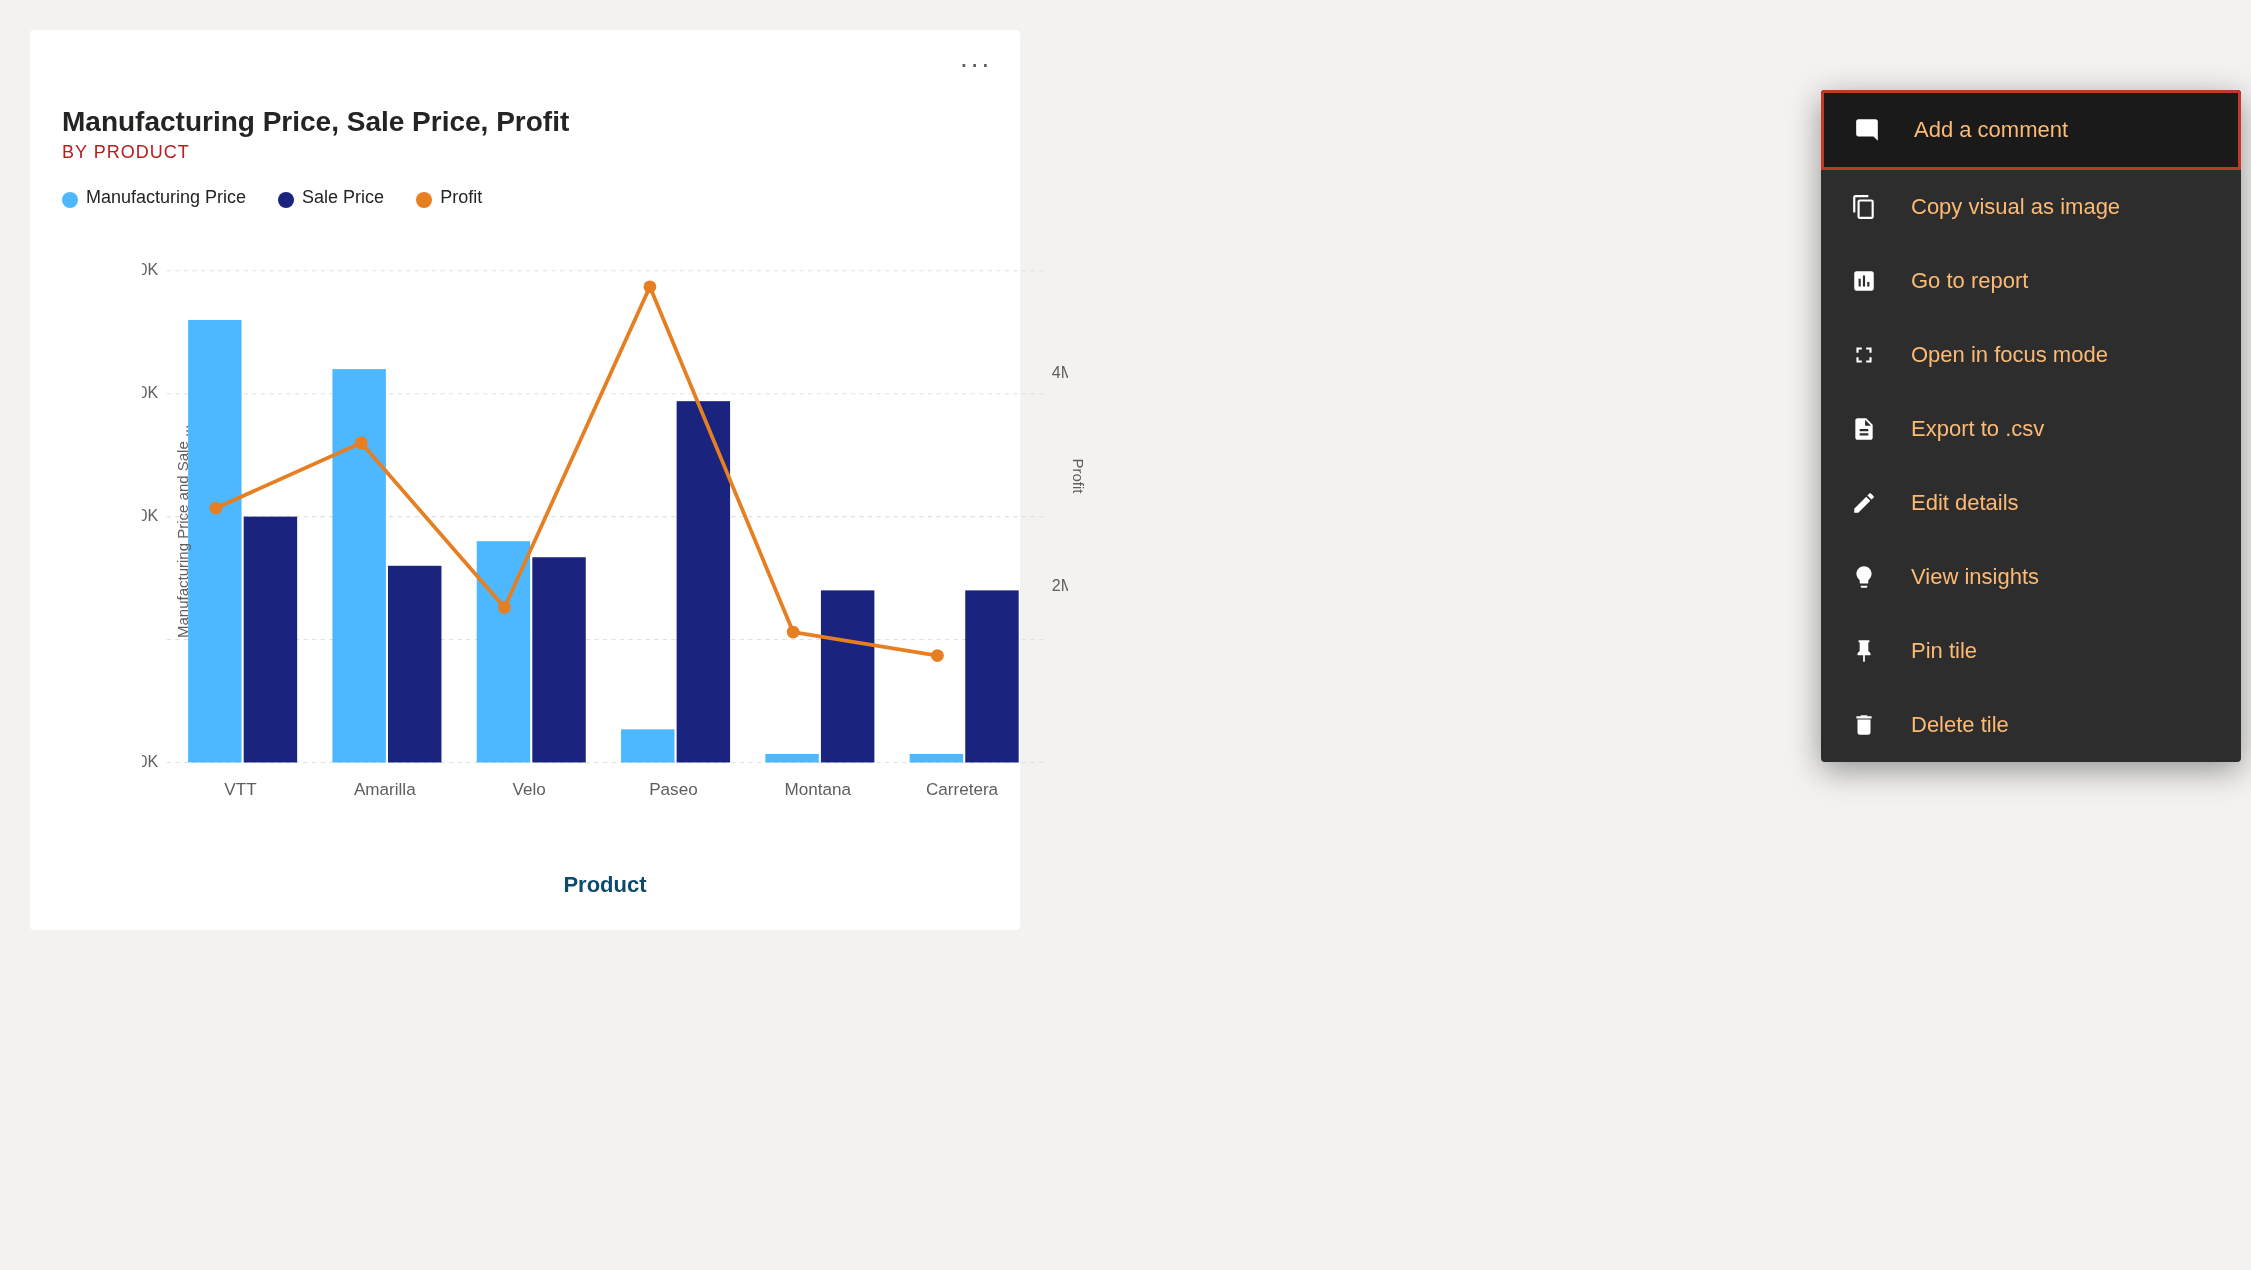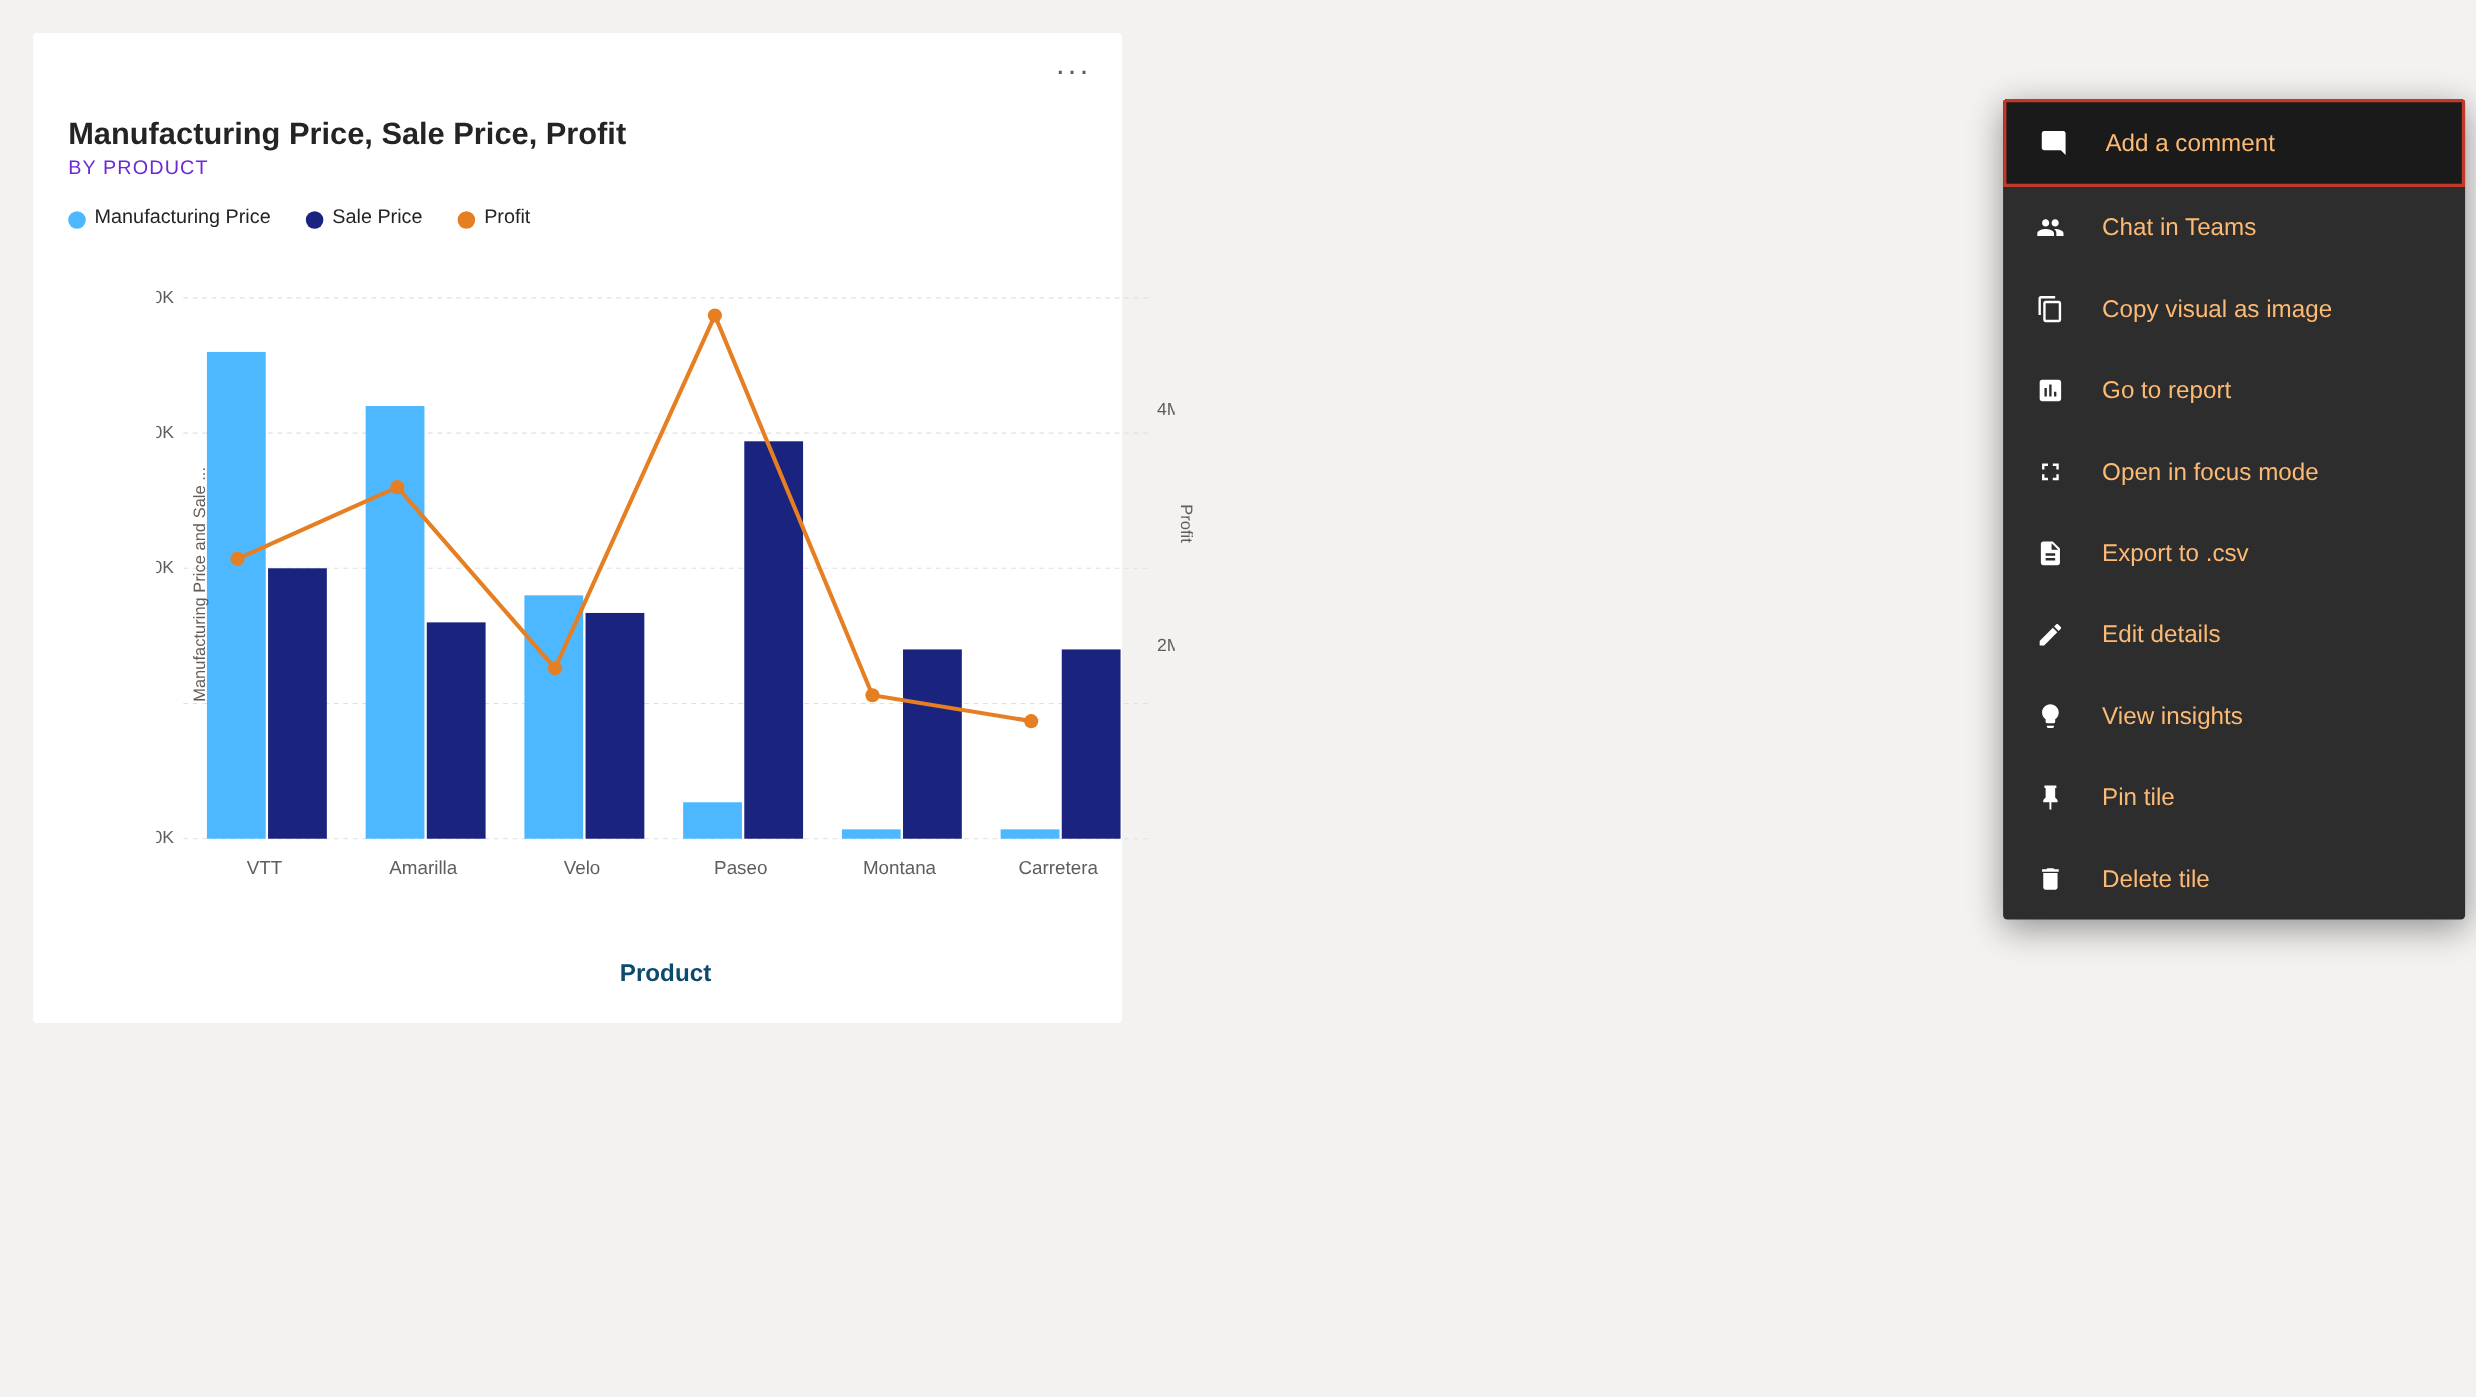--- a/index.html
+++ b/index.html
@@ -27,21 +27,21 @@
       font-size: 28px;
       font-weight: 600;
       color: #252423;
       margin-bottom: 4px;
       margin-top: 44px;
     }
 
     .chart-subtitle {
       font-size: 18px;
       font-weight: 400;
-      color: #6d28d9;
+      color: #b91c1c;
       letter-spacing: 1px;
       margin-bottom: 24px;
     }
 
     .legend {
       display: flex;
       gap: 32px;
       margin-bottom: 20px;
       align-items: center;
     }
@@ -250,28 +250,20 @@
       <div class="menu-icon">
         <svg viewBox="0 0 24 24" fill="white">
           <path d="M21.99 4c0-1.1-.89-2-1.99-2H4c-1.1 0-2 .9-2 2v12c0 1.1.9 2 2 2h14l4 4-.01-18z"></path>
         </svg>
       </div>
       <span>Add a comment</span>
     </div>
     <div class="context-menu-item">
       <div class="menu-icon">
         <svg viewBox="0 0 24 24" fill="white">
-          <path d="M16 11c1.66 0 2.99-1.34 2.99-3S17.66 5 16 5c-1.66 0-3 1.34-3 3s1.34 3 3 3zm-8 0c1.66 0 2.99-1.34 2.99-3S9.66 5 8 5C6.34 5 5 6.34 5 8s1.34 3 3 3zm0 2c-2.33 0-7 1.17-7 3.5V19h14v-2.5c0-2.33-4.67-3.5-7-3.5zm8 0c-.29 0-.62.02-.97.05 1.16.84 1.97 1.97 1.97 3.45V19h6v-2.5c0-2.33-4.67-3.5-7-3.5z"></path>
-        </svg>
-      </div>
-      <span>Chat in Teams</span>
-    </div>
-    <div class="context-menu-item">
-      <div class="menu-icon">
-        <svg viewBox="0 0 24 24" fill="white">
           <path d="M16 1H4c-1.1 0-2 .9-2 2v14h2V3h12V1zm3 4H8c-1.1 0-2 .9-2 2v14c0 1.1.9 2 2 2h11c1.1 0 2-.9 2-2V7c0-1.1-.9-2-2-2zm0 16H8V7h11v14z"></path>
         </svg>
       </div>
       <span>Copy visual as image</span>
     </div>
     <div class="context-menu-item">
       <div class="menu-icon">
         <svg viewBox="0 0 24 24" fill="white">
           <path d="M19 3H5c-1.1 0-2 .9-2 2v14c0 1.1.9 2 2 2h14c1.1 0 2-.9 2-2V5c0-1.1-.9-2-2-2zM9 17H7v-7h2v7zm4 0h-2V7h2v10zm4 0h-2v-4h2v4z"></path>
         </svg>

